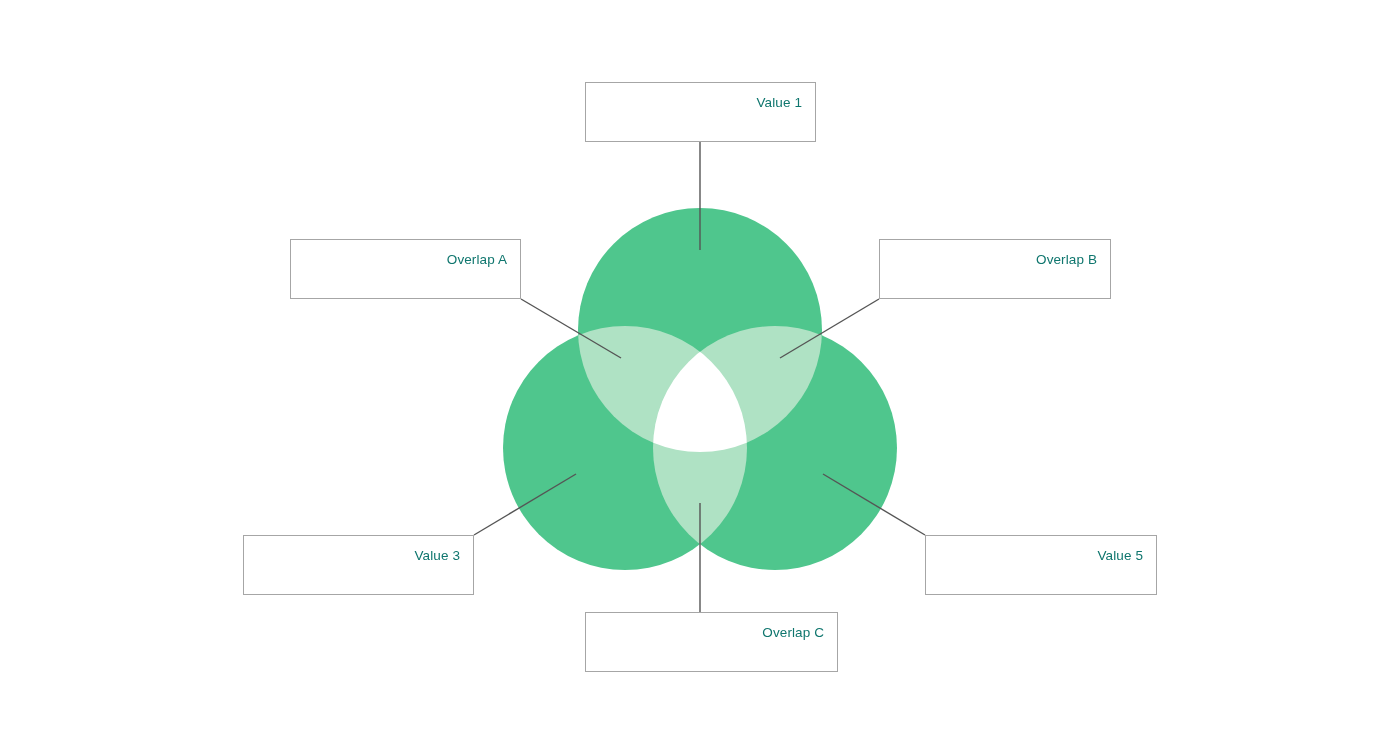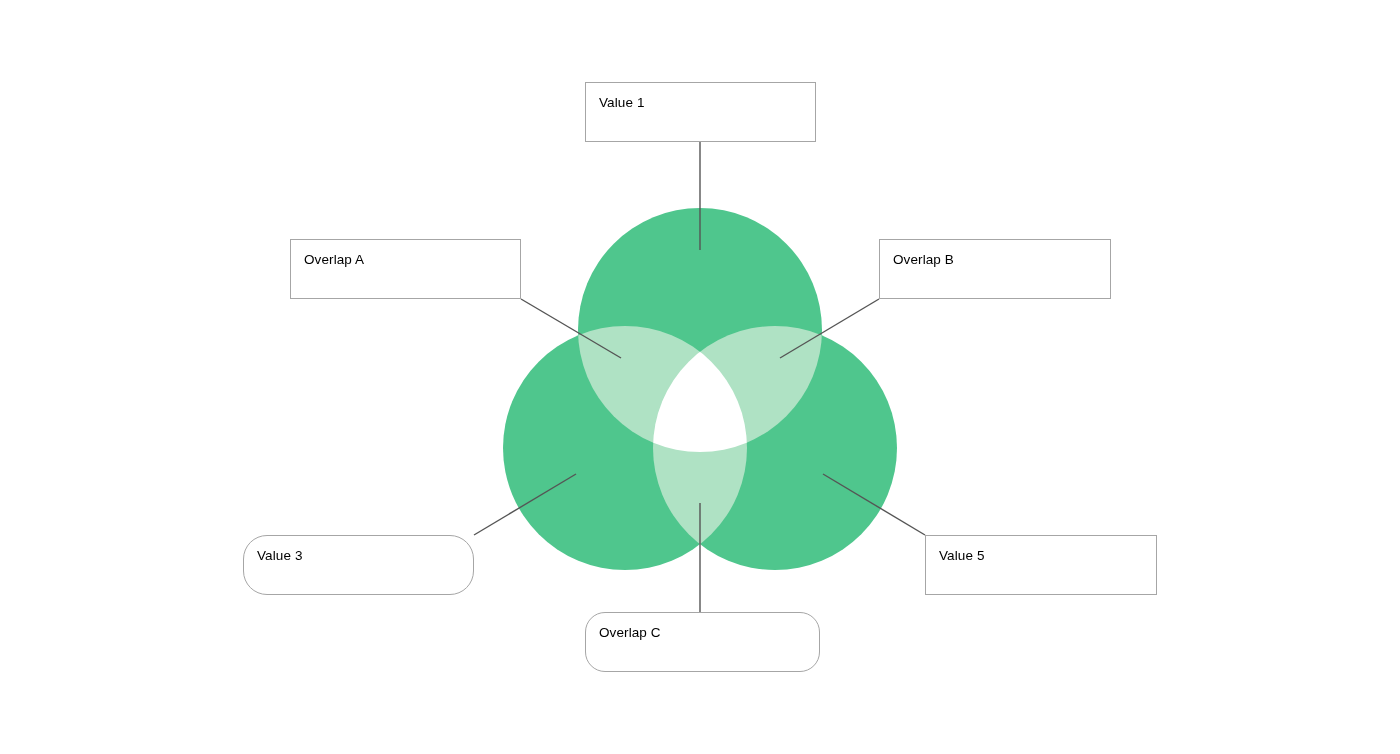--- a/index.html
+++ b/index.html
@@ -28,34 +28,35 @@
     height: 754px;
   }
   .label-box {
     position: absolute;
     box-sizing: border-box;
     border: 1px solid #a6a6a6;
     background: #ffffff;
     padding: 12px 13px 0 13px;
     font-size: 13.5px;
     line-height: 1.2;
-    color: #000000;
+    color: #0f766e;
     letter-spacing: 0.1px;
+    text-align: right;
   }
   .label-text {
     display: block;
     white-space: nowrap;
   }
   
   #box-value-1   { left: 585px; top: 82px;  width: 231px; height: 60px; }
   #box-overlap-a { left: 290px; top: 239px; width: 231px; height: 60px; }
   #box-overlap-b { left: 879px; top: 239px; width: 232px; height: 60px; }
-  #box-value-3   { left: 243px; top: 535px; width: 231px; height: 60px; border-radius: 24px; }
+  #box-value-3   { left: 243px; top: 535px; width: 231px; height: 60px; }
   #box-value-2   { left: 925px; top: 535px; width: 232px; height: 60px; }
-  #box-overlap-c { left: 585px; top: 612px; width: 235px; height: 60px; border-radius: 20px; }
+  #box-overlap-c { left: 585px; top: 612px; width: 253px; height: 60px; }
 </style>
 </head>
 <body>
 
 <div id="canvas">
 
   <svg id="venn-svg" viewBox="0 0 1400 754" xmlns="http://www.w3.org/2000/svg">
     <defs>
 
       <clipPath id="clip-top">

